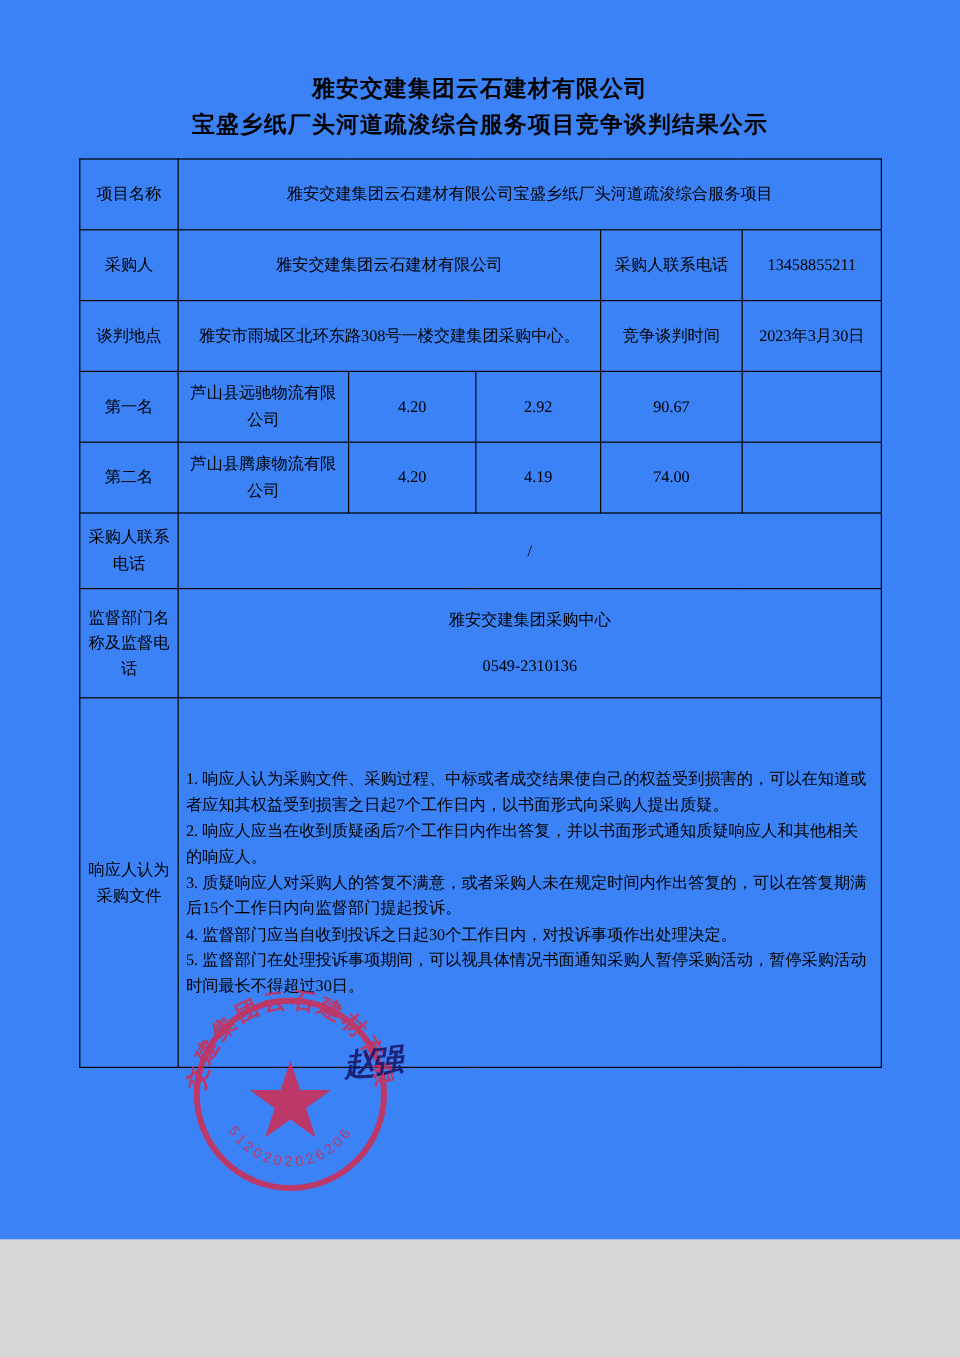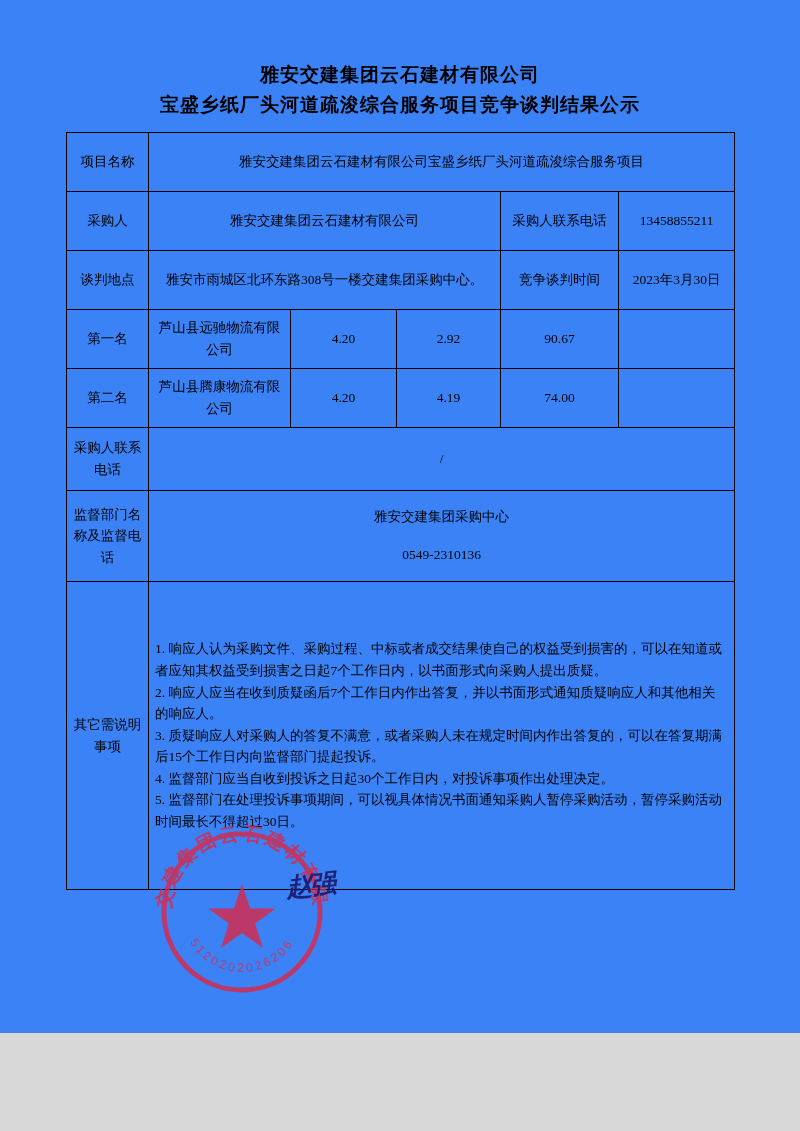--- a/index.html
+++ b/index.html
@@ -164,21 +164,21 @@
 
       <tr>
         <td class="c vert-label" style="height:78px">监督部门名称及监督电话</td>
         <td class="c" colspan="5">
           <div>雅安交建集团采购中心</div>
           <div style="margin-top:16px">0549-2310136</div>
         </td>
       </tr>
 
       <tr>
-        <td class="c" style="height:295px">其它需说明事项</td>
+        <td class="c" style="height:295px">响应人认为采购文件</td>
         <td class="notes" colspan="5">
           <div>1. 响应人认为采购文件、采购过程、中标或者成交结果使自己的权益受到损害的，可以在知道或者应知其权益受到损害之日起7个工作日内，以书面形式向采购人提出质疑。</div>
           <div>2. 响应人应当在收到质疑函后7个工作日内作出答复，并以书面形式通知质疑响应人和其他相关的响应人。</div>
           <div>3. 质疑响应人对采购人的答复不满意，或者采购人未在规定时间内作出答复的，可以在答复期满后15个工作日内向监督部门提起投诉。</div>
           <div>4. 监督部门应当自收到投诉之日起30个工作日内，对投诉事项作出处理决定。</div>
           <div>5. 监督部门在处理投诉事项期间，可以视具体情况书面通知采购人暂停采购活动，暂停采购活动时间最长不得超过30日。</div>
         </td>
       </tr>
 
     </tbody>

